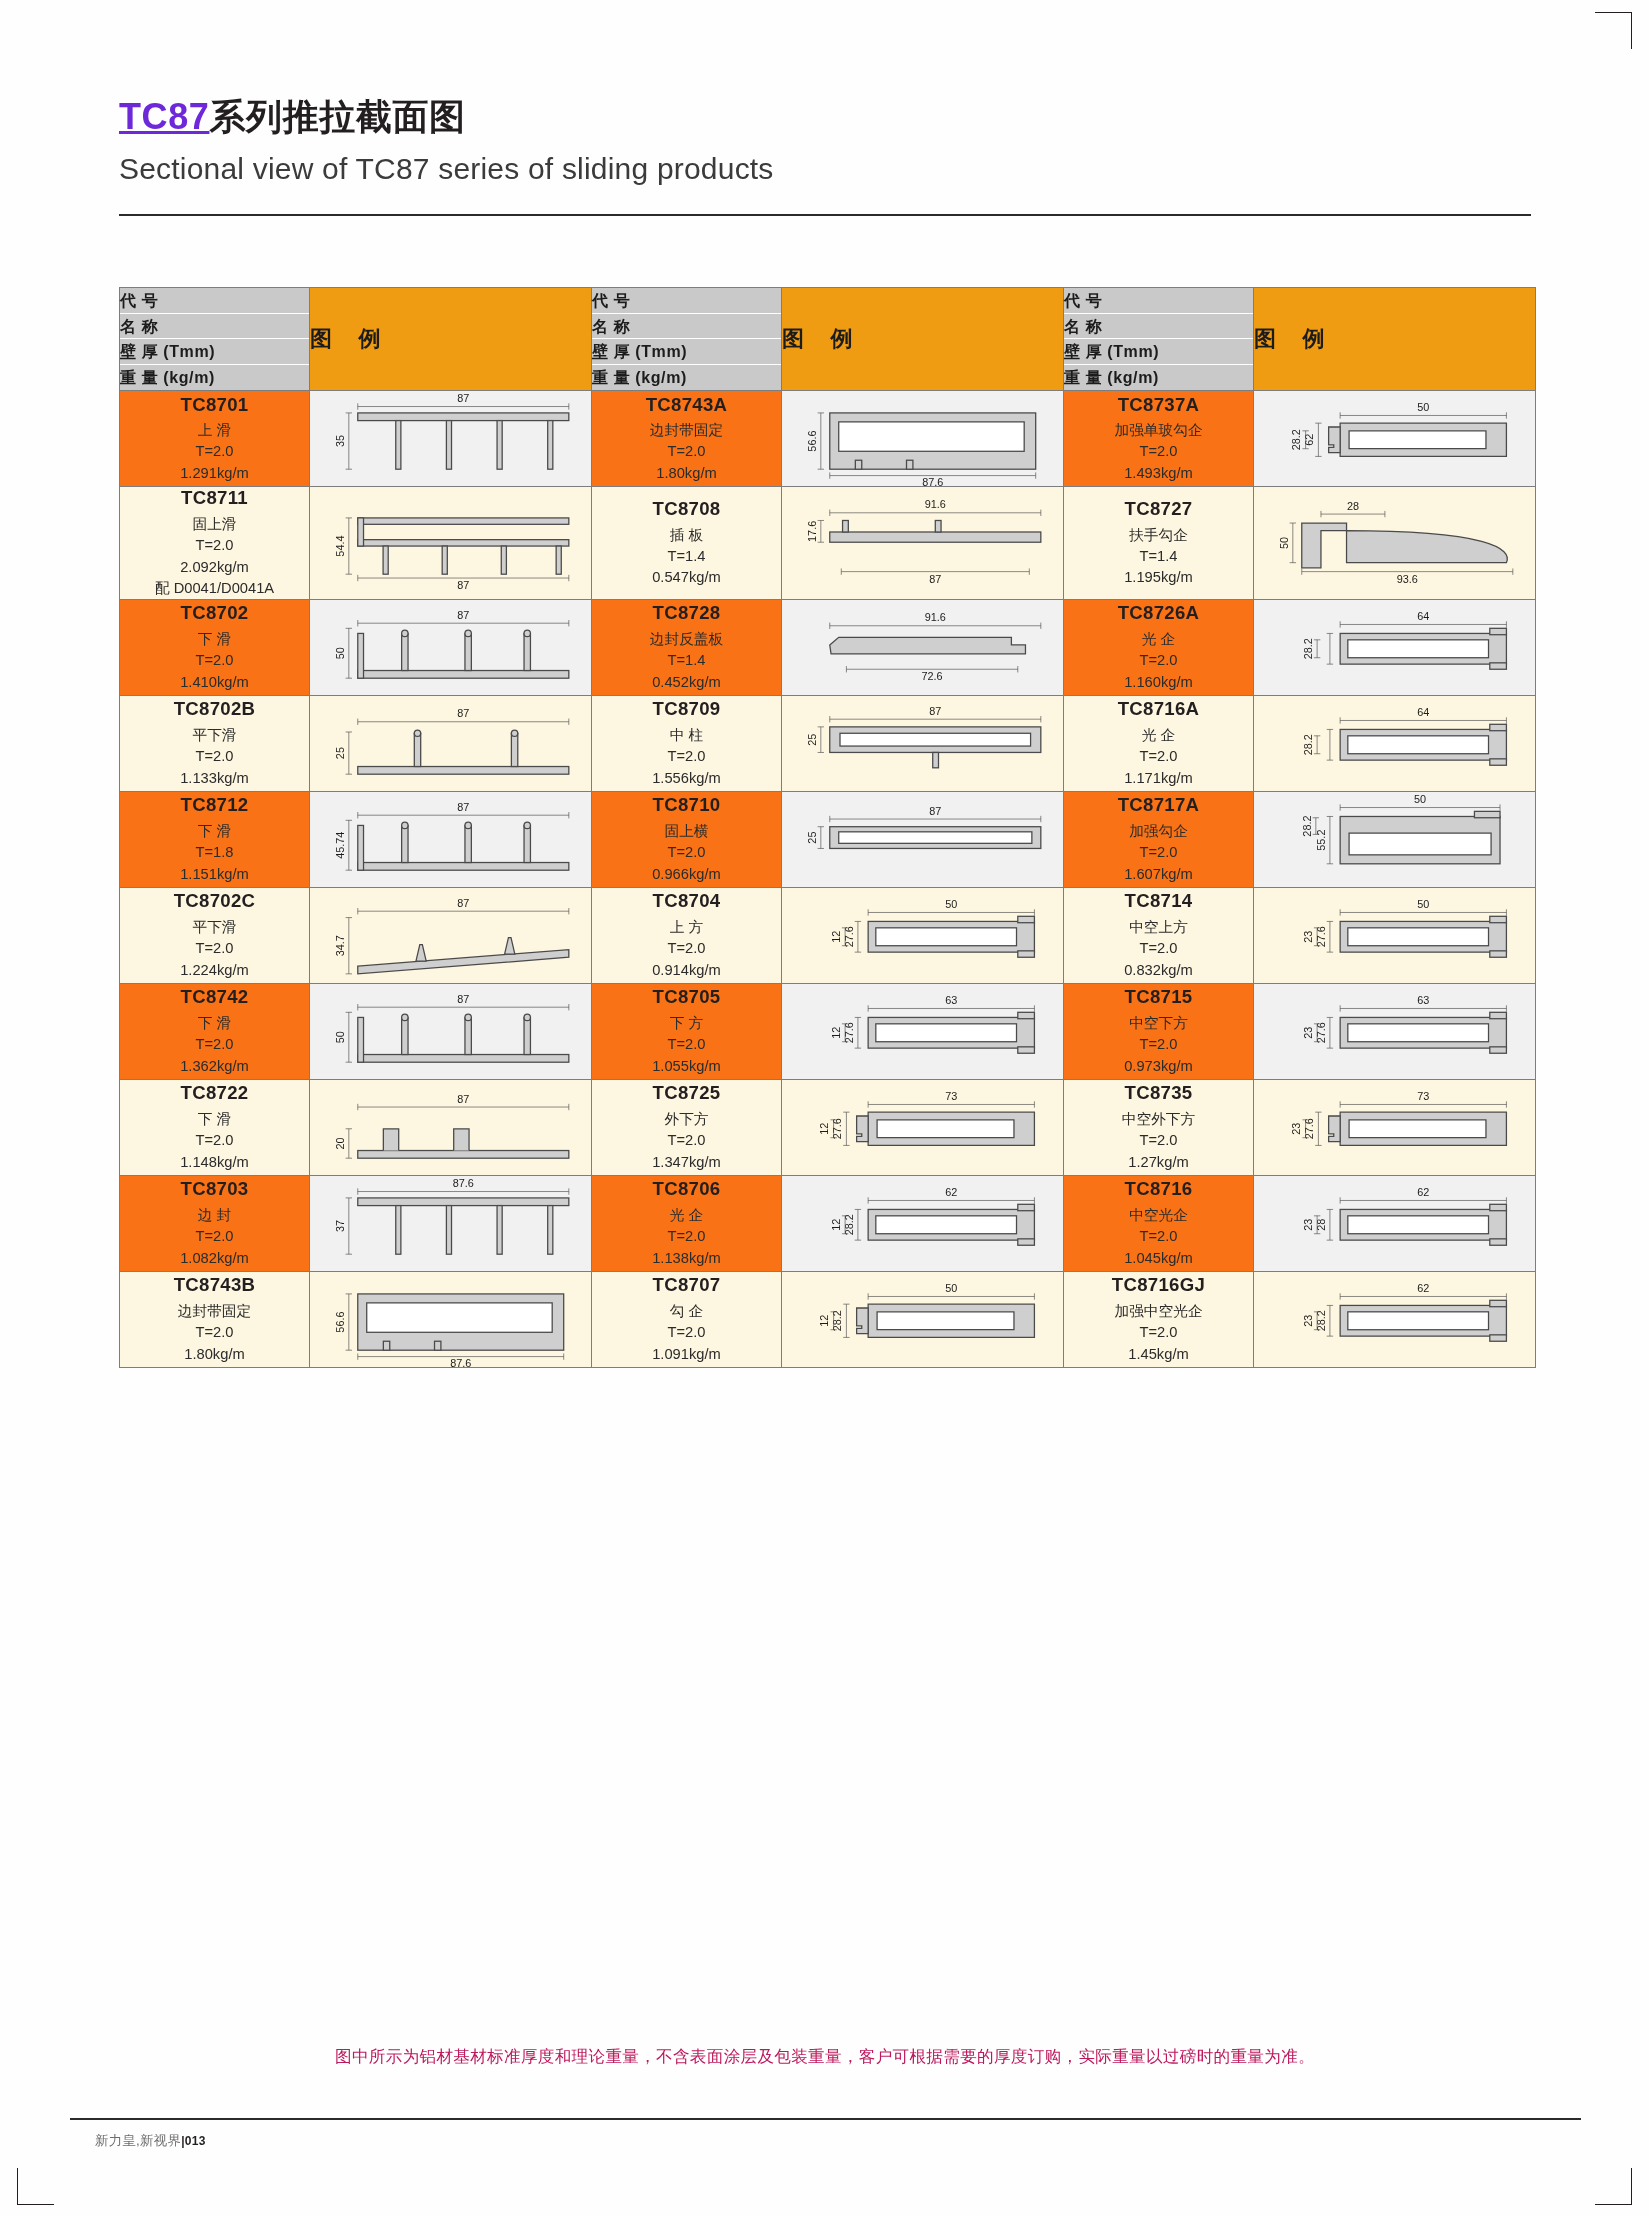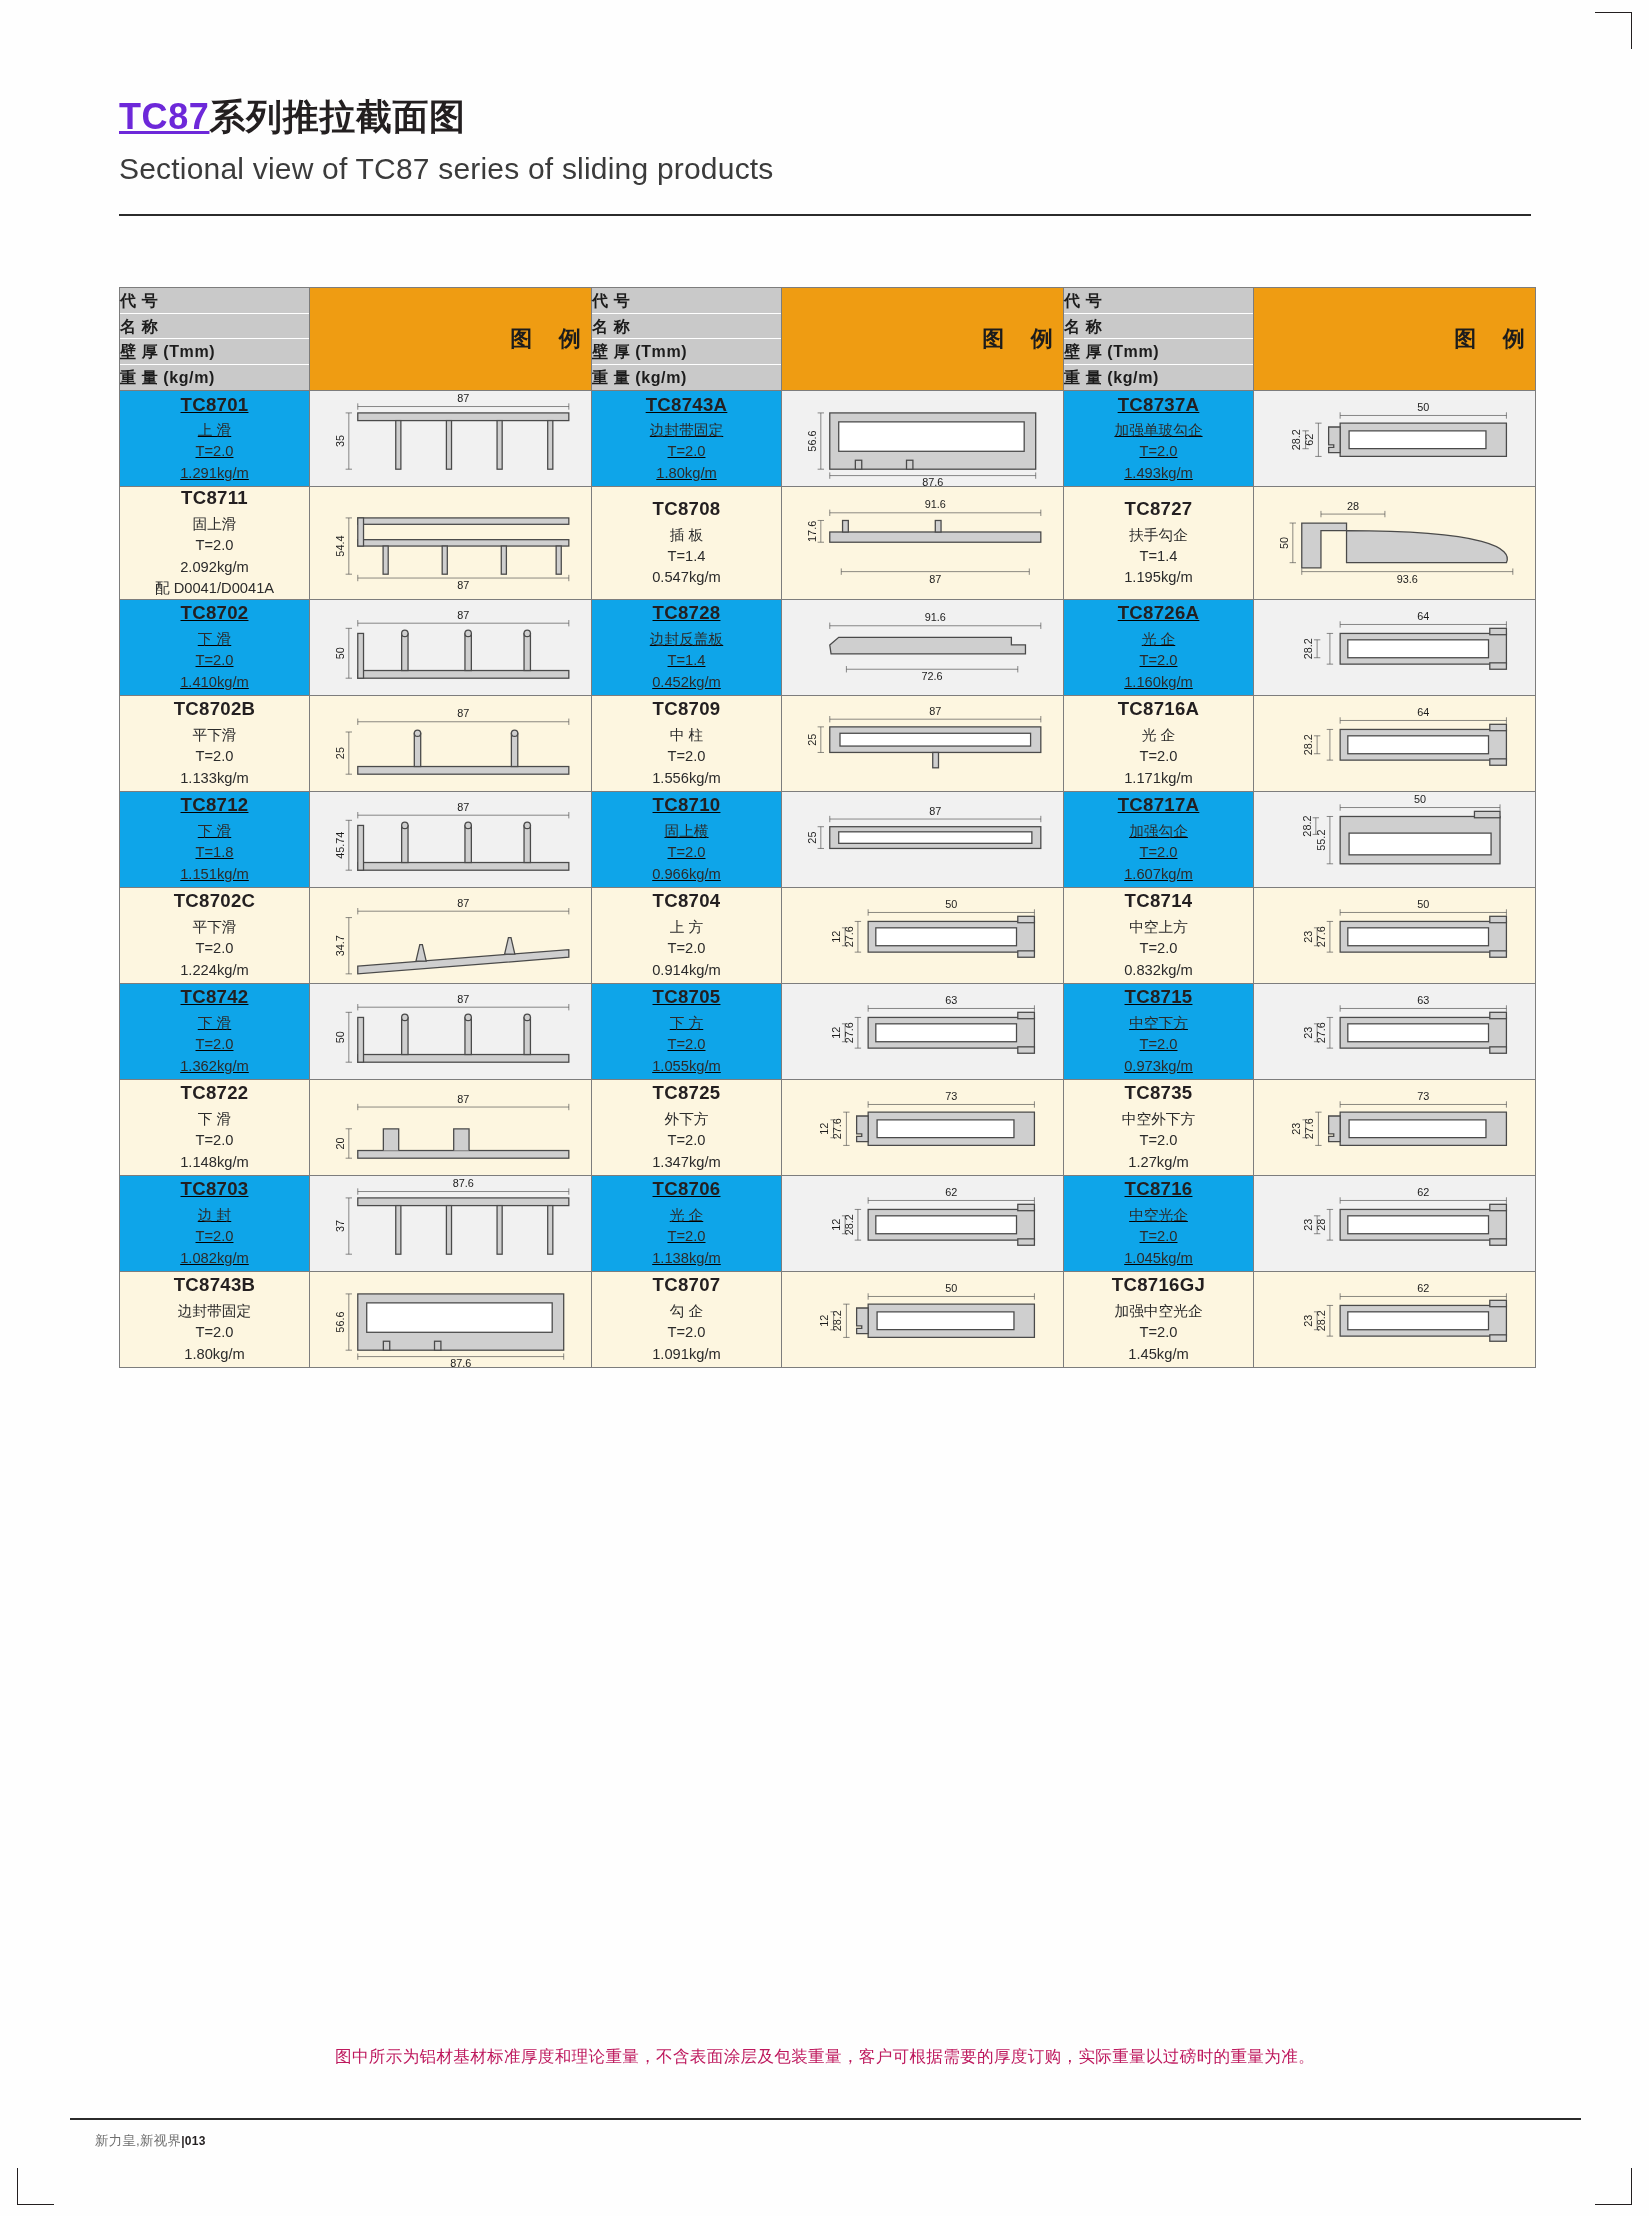--- a/index.html
+++ b/index.html
@@ -108,34 +108,34 @@
     line-height: 25.6px;
     border-bottom: 1.3px solid #ffffff;
     box-sizing: border-box;
     letter-spacing: 0.6px;
     white-space: nowrap;
   }
   .hdr-labels .lbl:last-child { border-bottom: none; }
   .hdr-illus {
     width: 281px;
     background: #ef9c12;
-    text-align: right;
+    text-align: left;
     font-size: 22px;
     font-weight: bold;
     color: #1c1c1c;
     letter-spacing: 10.2px;
     height: 102px;
   }
   .info-cell {
     width: 189px;
     text-align: center;
     padding: 6.4px 2.6px;
     box-sizing: border-box;
   }
-  .info-cell.grey { background: #0ea5e9; text-decoration: underline; }
+  .info-cell.grey { background: #f97316; }
   .info-cell.cream { background: #fdf6e0; }
   .code {
     font-size: 18.6px;
     font-weight: bold;
     color: #231f20;
     margin-bottom: 4.5px;
     letter-spacing: 0.3px;
   }
   .nm, .th, .wt, .cfg {
     font-size: 14.7px;

